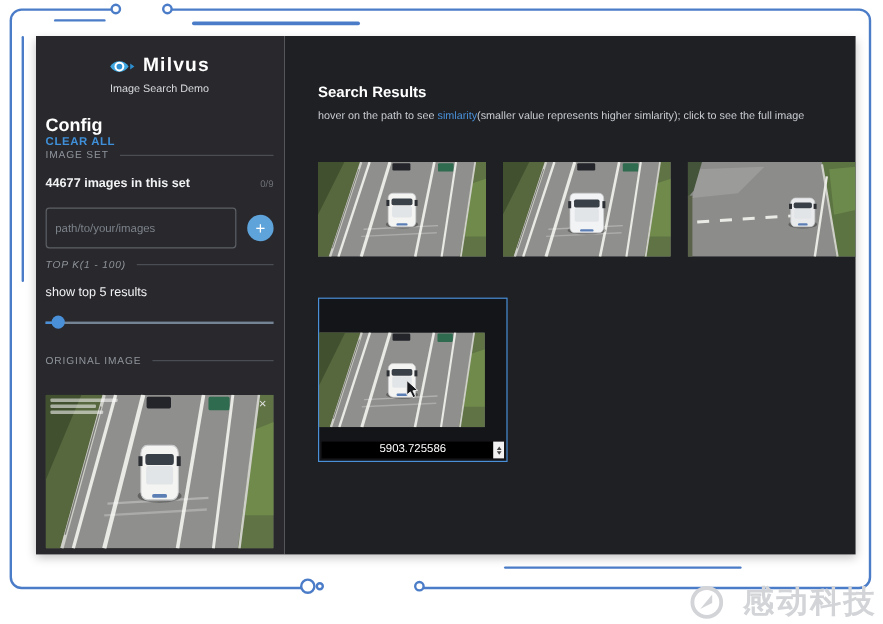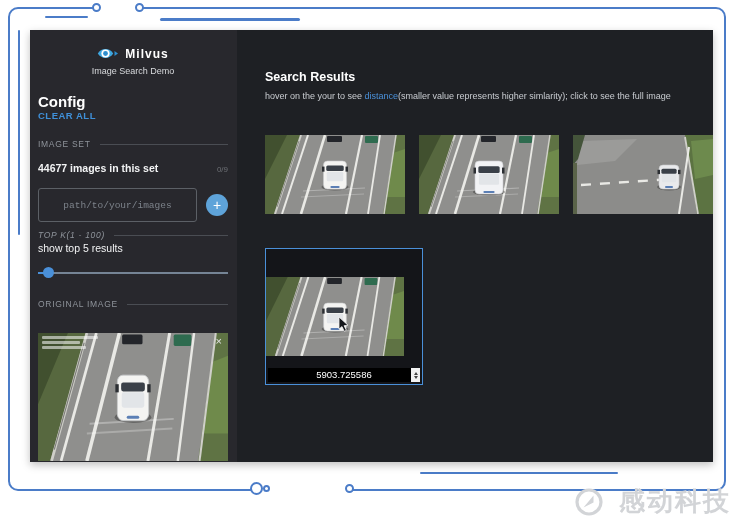--- a/index.html
+++ b/index.html
@@ -15,40 +15,40 @@
   .ring { position:absolute; border:2px solid #4b7cc8; border-radius:50%; background:#fff; }
   .accent { position:absolute; background:#4b7cc8; border-radius:2px; }
 
   
   .panel { position:absolute; left:30px; top:30px; width:683px; height:432px;
            display:flex; box-shadow:0 3px 8px rgba(0,0,0,.25); }
 
   
   .sidebar { width:207px; background:#28282d; padding:14px 9px 0 8px; flex:none; color:#fff; }
   .logo-row { display:flex; justify-content:center; align-items:center; gap:6px; margin-top:2px; }
-  .brand { font-size:12px; font-weight:bold; letter-spacing:1px; color:#fff; }
+  .brand { font-size:16px; font-weight:bold; letter-spacing:1px; color:#fff; }
   .logo-sub { text-align:center; font-size:9px; color:#d8dadd; margin-top:5px; }
   .config-row { display:flex; justify-content:space-between; align-items:baseline; margin-top:17px;flex-direction:column; }
   .config-title { font-size:15px; font-weight:bold; }
   .clear-all { font-size:9.5px; font-weight:bold; color:#3f90d9; letter-spacing:.5px; cursor:pointer; }
   .sec { display:flex; align-items:center; gap:9px; color:#8f949b; font-size:8.5px;
          letter-spacing:.7px; }
   .sec::after { content:""; flex:1; height:1px; background:#4a4d53; }
-  .sec.m1 { margin-top:18px; } .sec.m2 { margin-top:8px;font-style:italic; } .sec.m3 { margin-top:20px; }
+  .sec.m1 { } .sec.m2 { margin-top:8px;font-style:italic; } .sec.m3 { margin-top:20px; }
   .count-row { display:flex; justify-content:space-between; align-items:baseline; margin-top:13px; }
   .count-text { font-size:10.5px; font-weight:bold; color:#f2f3f4; }
   .counter { font-size:8px; color:#6e7176; }
   .input-row { display:flex; align-items:center; gap:9px; margin-top:14px; }
   .path-input { flex:1; height:22px; background:transparent; border:1px solid #5c6066;
                 border-radius:3px; color:#cfd2d6; font-size:9.5px; padding:16px 7px; outline:none;
-                font-family:Liberation Mono, monospace;text-align:center; }
+                font-family:Liberation Sans, sans-serif; }
   .path-input::placeholder { color:#7d838b; }
   .plus-btn { width:22px; height:22px; border-radius:50%; background:#5ea3d9; color:#fff;
               font-size:14px; line-height:20px; text-align:center; border:none; cursor:pointer; flex:none; }
-  .topk-text { font-size:10.5px; color:#f2f3f4; margin-top:2px; }
+  .topk-text { font-size:10.5px; color:#f2f3f4; margin-top:13px; }
   .slider { position:relative; height:12px; margin-top:13px; cursor:pointer; }
   .slider .track { position:absolute; left:0; right:0; top:5px; height:2px; background:#8fa3b8; opacity:.75; }
   .slider .fill  { position:absolute; left:0; top:5px; height:2px; background:#4a90d9; }
   .slider .handle{ position:absolute; top:0; width:11px; height:11px; border-radius:50%;
                    background:#4a90d9; }
   .orig-wrap { position:relative; margin-top:24px; height:128px; background:#111; }
   .orig-wrap svg { position:absolute; inset:0; }
   .orig-close { position:absolute; top:3px; right:6px; color:#e2e2e2; font-size:11px;
                 cursor:pointer; line-height:11px; }
   .ovl { position:absolute; background:rgba(255,255,255,.55); height:2.5px; border-radius:1px; }
@@ -184,21 +184,21 @@
         </div>
       <div class="ovl" style="left:4px;top:3px;width:56px;"></div>
       <div class="ovl" style="left:4px;top:8px;width:38px;"></div>
       <div class="ovl" style="left:4px;top:13px;width:44px;"></div>
       <span class="orig-close">×</span>
     </div>
   </div>
 
   <div class="main">
     <div class="sr-title">Search Results</div>
-    <div class="sr-hint"><span>hover on the your to see </span><span class="lnk">distance</span><span>(smaller value represents higher simlarity); click to see the full image</span></div>
+    <div class="sr-hint"><span>hover on the path to see </span><span class="lnk">simlarity</span><span>(smaller value represents higher simlarity); click to see the full image</span></div>
 
     <div class="row1">
       <div class="thumb">
           <svg viewBox="0 0 140 79" preserveAspectRatio="none" width="100%" height="100%">
             <rect width="140" height="79" fill="#8f8f8d"></rect>
             <polygon points="0,0 36,0 9,79 0,79" fill="#57683f"></polygon>
             <polygon points="0,0 22,0 0,44" fill="#41502f"></polygon>
             <polygon points="140,0 140,79 118,79 131,0" fill="#5f7344"></polygon>
             <polygon points="140,14 140,62 121,62 128,18" fill="#6f8a4b"></polygon>
             <rect x="62" y="1" width="15" height="6" rx="1" fill="#23252a"></rect>

